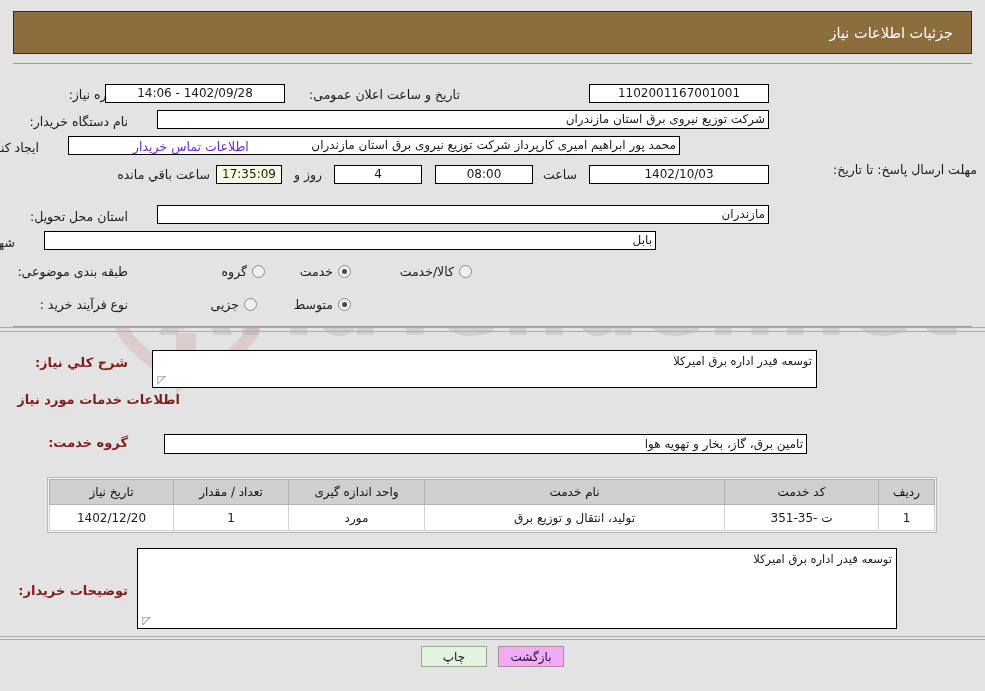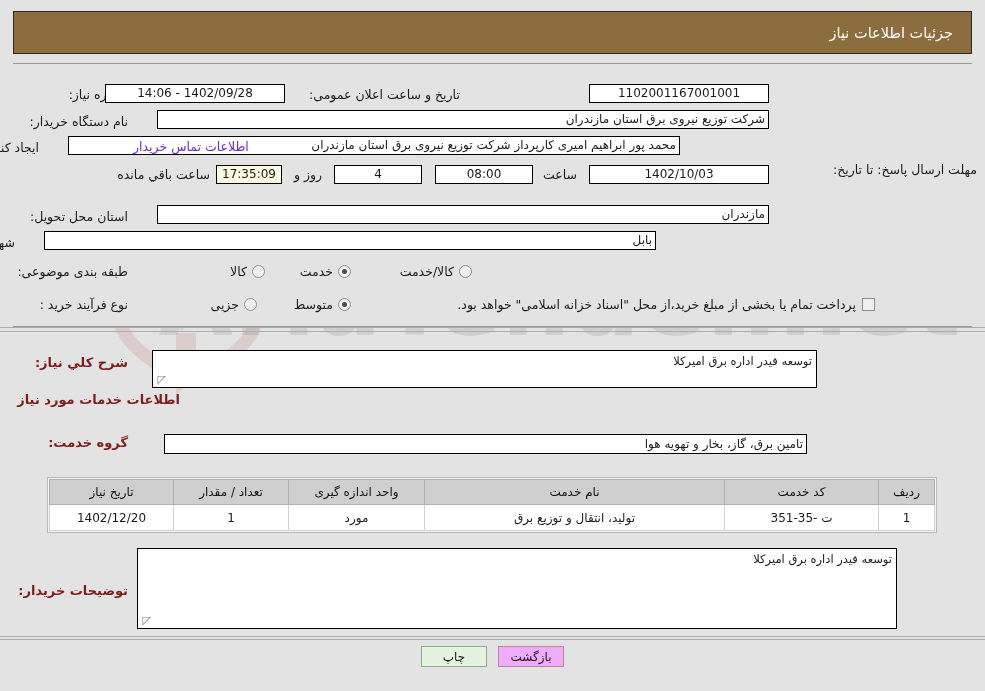--- a/index.html
+++ b/index.html
@@ -295,45 +295,41 @@
 
   <div class="frow" style="left:0; top:231px; width:872px; height:22px; z-index:4;" data-name="row-delivery-city">
     <div style="position:absolute; right:857px; width:120px; text-align:right;" class="lbl" data-name="delivery-city-label">شهر محل تحویل:</div>
     <div class="fld right" style="position:absolute; right:216px; width:612px; top:0;" data-name="delivery-city-value">بابل</div>
   </div>
 
   <div class="frow" style="left:0; top:261px; width:985px; height:20px; z-index:4;" data-name="row-classification">
     <div style="position:absolute; right:857px; width:120px; text-align:right;" class="lbl" data-name="classification-label">طبقه بندی موضوعی:</div>
     <div style="position:absolute; right:720px; display:flex; align-items:center;" data-name="classification-option-kala">
       <span class="radio" data-name="radio-kala"></span>
-      <span class="opt-label" style="margin:0 5px 0 0;" data-name="classification-option-label-0">کالا</span>
+      <span class="opt-label" style="margin:0 5px 0 0;" data-name="classification-option-label-0">گروه</span>
     </div>
     <div style="position:absolute; right:634px; display:flex; align-items:center;" data-name="classification-option-khedmat">
       <span class="radio on" data-name="radio-khedmat"></span>
       <span class="opt-label" style="margin:0 5px 0 0;" data-name="classification-option-label-1">خدمت</span>
     </div>
     <div style="position:absolute; right:513px; display:flex; align-items:center;" data-name="classification-option-kala-khedmat">
       <span class="radio" data-name="radio-kala-khedmat"></span>
       <span class="opt-label" style="margin:0 5px 0 0;" data-name="classification-option-label-2">کالا/خدمت</span>
     </div>
   </div>
 
   <div class="frow" style="left:0; top:293px; width:985px; height:22px; z-index:4;" data-name="row-purchase-process">
     <div style="position:absolute; right:857px; width:120px; text-align:right;" class="lbl" data-name="purchase-process-label">نوع فرآیند خرید :</div>
     <div style="position:absolute; right:728px; display:flex; align-items:center;" data-name="process-option-jozii">
       <span class="radio" data-name="radio-jozii"></span>
       <span class="opt-label" style="margin:0 5px 0 0;" data-name="process-option-label-0">جزیی</span>
     </div>
     <div style="position:absolute; right:634px; display:flex; align-items:center;margin-left:16px;" data-name="process-option-motavaset">
       <span class="radio on" data-name="radio-motavaset"></span>
       <span class="opt-label" style="margin:0 5px 0 0;" data-name="process-option-label-1">متوسط</span>
-    </div>
-    <div style="position:absolute; right:110px; display:flex; align-items:center; gap:6px;" data-name="treasury-docs-checkbox-group">
-      <span class="chk" data-name="treasury-docs-checkbox"></span>
-      <span class="lbl" data-name="treasury-docs-label">پرداخت تمام یا بخشی از مبلغ خرید،از محل "اسناد خزانه اسلامی" خواهد بود.</span>
     </div>
   </div>
 
   <div class="sep-line" style="top:327px;" data-name="divider-1"></div>
   <div class="sep-line" style="top:331px;" data-name="divider-1b"></div>
 
   <div style="position:absolute; right:857px; top:355px; width:120px; text-align:right; z-index:4;" class="bold-lbl" data-name="general-description-label">شرح کلي نياز:</div>
   <div class="ta" style="position:absolute; right:168px; top:350px; width:665px; height:38px; z-index:4;" data-name="general-description-box">
     <span data-name="general-description-value">توسعه فیدر اداره برق امیرکلا</span>
     <span class="grip" data-name="resize-grip-icon">◸</span>

